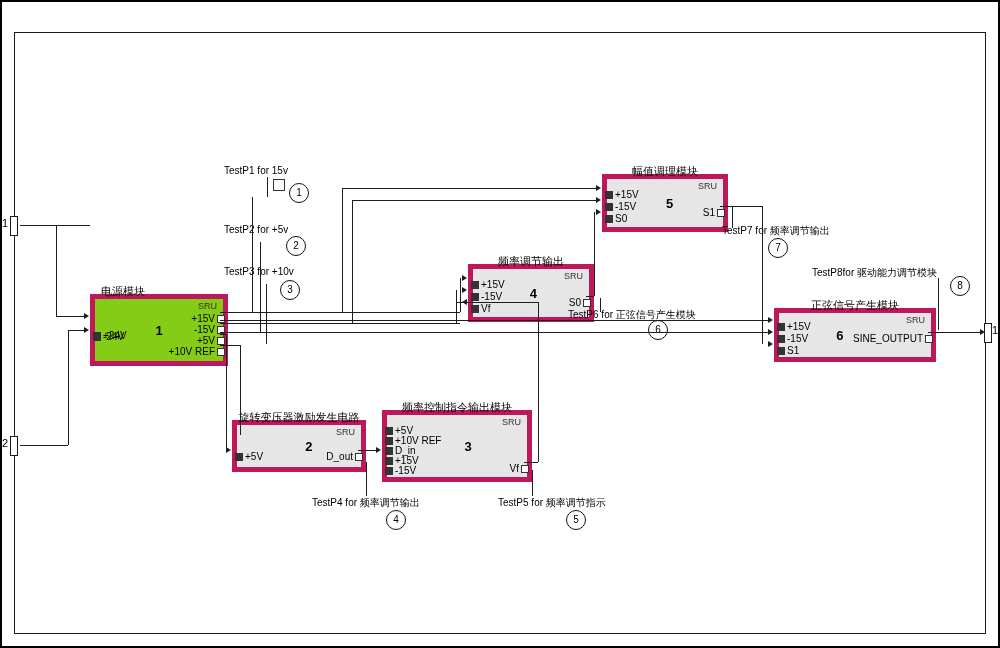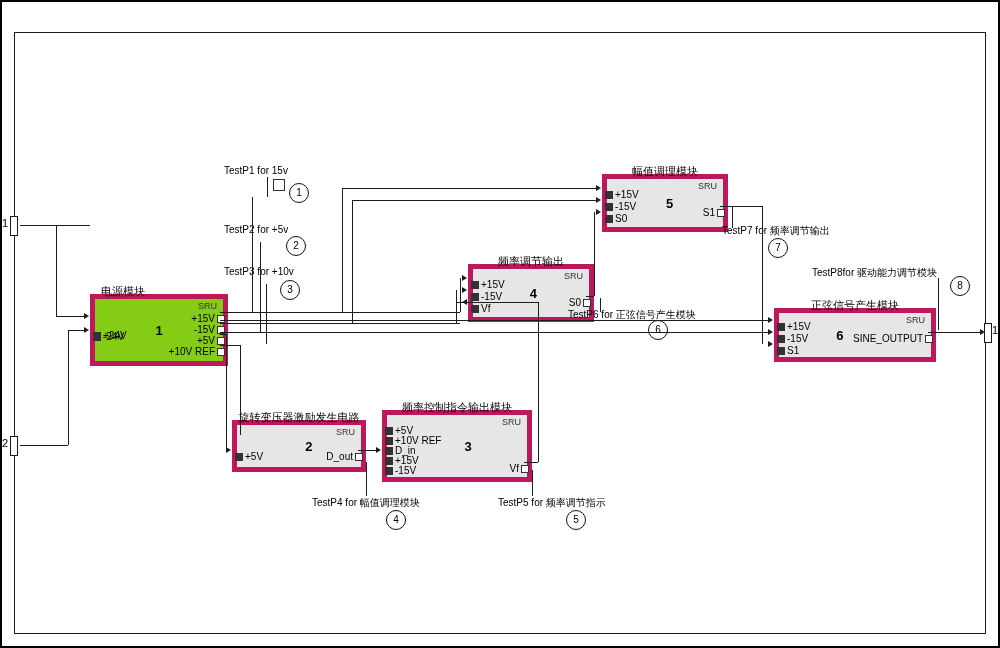--- a/index.html
+++ b/index.html
@@ -103,21 +103,21 @@
   <div class="wire-v" style="left:265px;top:175px;height:20px"></div>
   <div class="tp-circle" style="left:287px;top:181px">1</div>
   <div style="position:absolute;left:271px;top:177px;width:10px;height:10px;border:1px solid #333"></div>
 
   <div class="tp-label" style="left:222px;top:222px">TestP2 for +5v</div>
   <div class="tp-circle" style="left:284px;top:234px">2</div>
 
   <div class="tp-label" style="left:222px;top:264px">TestP3 for +10v</div>
   <div class="tp-circle" style="left:278px;top:278px">3</div>
 
-  <div class="tp-label" style="left:310px;top:494px">TestP4 for 幅值调理模块</div>
+  <div class="tp-label" style="left:310px;top:494px">TestP4 for 频率调节输出</div>
   <div class="tp-circle" style="left:384px;top:508px">4</div>
   <div class="wire-v" style="left:364px;top:460px;height:34px"></div>
 
   <div class="tp-label" style="left:496px;top:494px">TestP5 for 频率调节指示</div>
   <div class="tp-circle" style="left:564px;top:508px">5</div>
   <div class="wire-v" style="left:530px;top:468px;height:26px"></div>
 
   <div class="tp-label" style="left:566px;top:306px">TestP6 for 正弦信号产生模块</div>
   <div class="tp-circle" style="left:646px;top:318px">6</div>
   <div class="wire-v" style="left:598px;top:296px;height:14px"></div>

